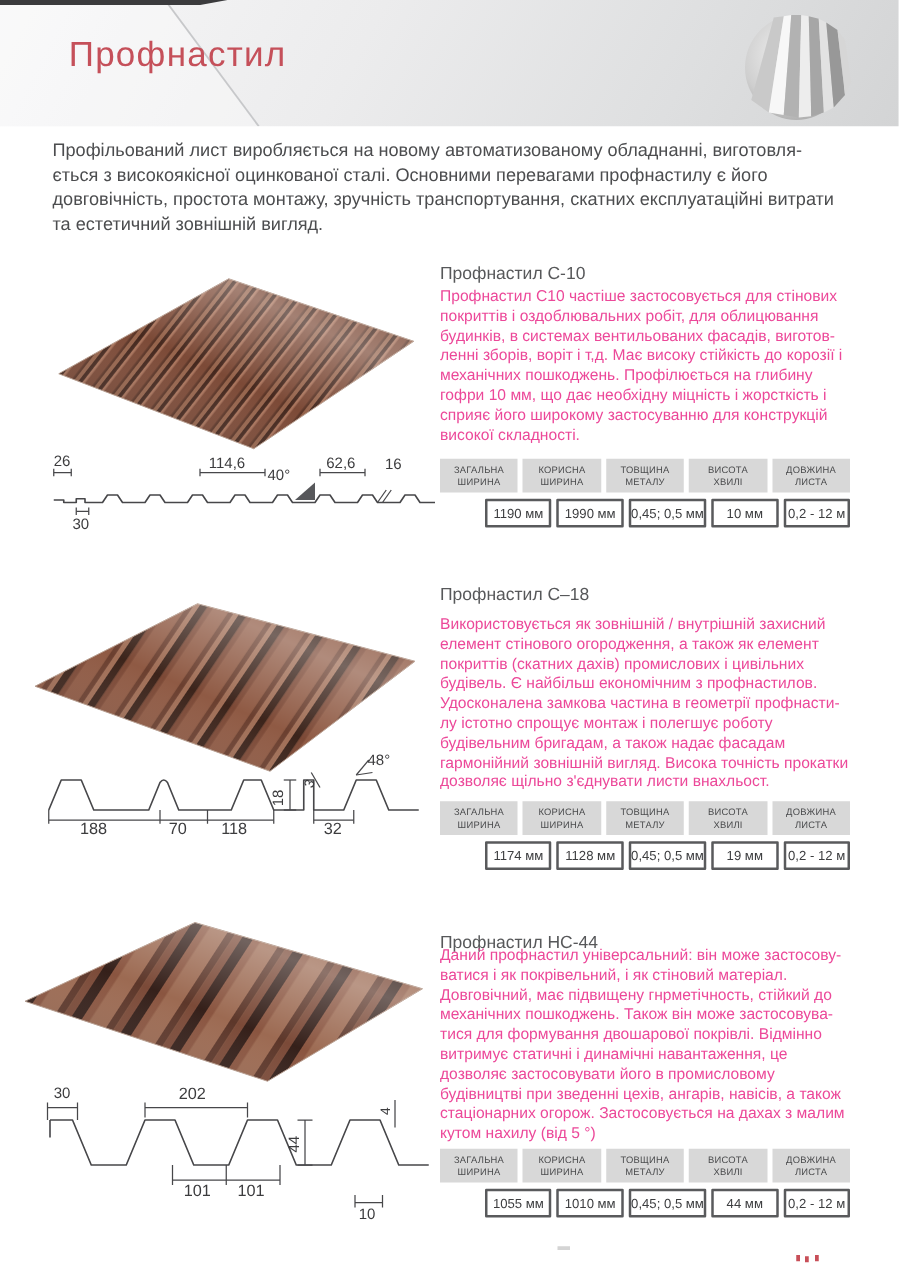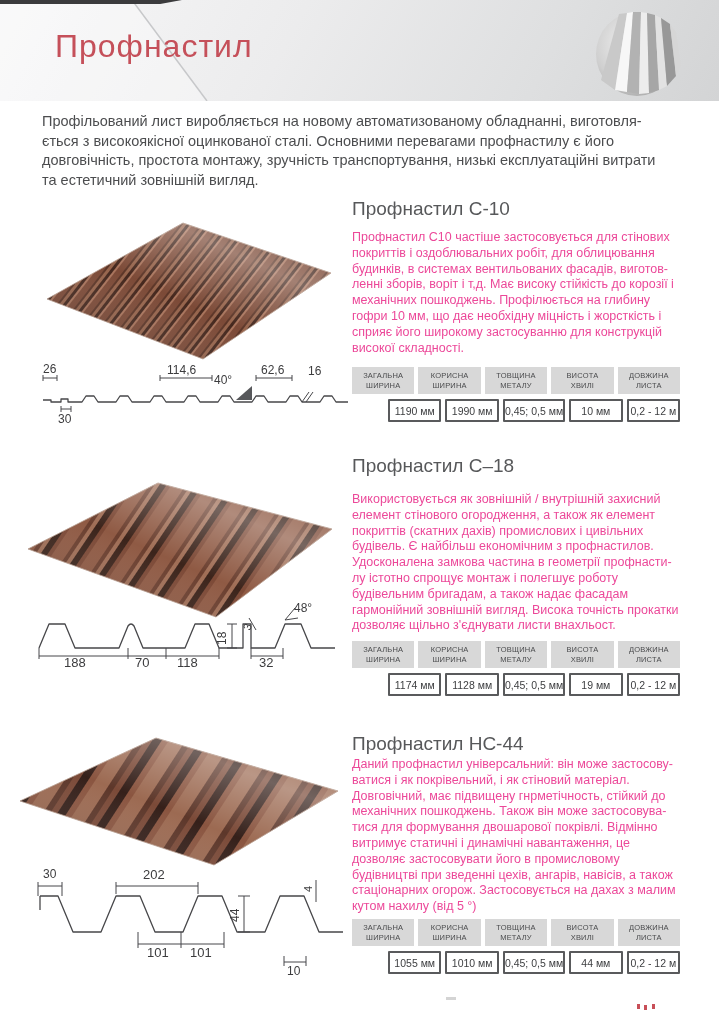--- a/index.html
+++ b/index.html
@@ -12,32 +12,32 @@
   
   .header{
     left:0;top:0;width:719px;height:101px;
     background:linear-gradient(118deg,#f7f7f8 0%,#ececed 40%,#dedfe0 75%,#d3d4d5 100%);
   }
   .top-strip{
     left:0;top:0;width:182px;height:4px;background:#3b3b3d;
     clip-path:polygon(0 0,100% 0,88% 100%,0 100%);
   }
   .page-title{
-    left:55px;top:28px;font-size:32px;font-weight:300;
+    left:55px;top:28px;font-size:28px;font-weight:300;
     color:#c5505a;letter-spacing:1px;
   }
 
   
   .intro{
     left:42px;top:112px;width:652px;
     font-size:14.5px;line-height:19.5px;color:#4c4d4f;white-space:pre-line;
   }
 
   
-  .sec-title{font-size:19px;font-weight:400;color:#57585a;}
+  .sec-title{font-size:14px;font-weight:400;color:#57585a;margin-top:12px;}
   .sec-desc{
     width:336px;font-size:12.5px;line-height:15.8px;color:#ec4899;white-space:pre-line;
   }
 
   
   .spec-table{width:328px;}
   .spec-row{display:flex;gap:4px;}
   .spec-h{
     flex:1;background:#d8d8d8;color:#4a4b4d;text-align:center;
     font-size:7.5px;line-height:9.5px;padding:4px 0;letter-spacing:0.2px;
@@ -84,21 +84,21 @@
     <polygon points="48,4 54,5 56,85 46,86" fill="#ededed"></polygon>
     <polygon points="54,5 62,7 66,82 56,85" fill="#a6a6a6"></polygon>
     <polygon points="62,7 68,10 74,78 66,82" fill="#e2e2e2"></polygon>
     <polygon points="68,10 77,16 83,68 74,78" fill="#989898"></polygon>
     <polygon points="77,16 83,24 88,58 83,68" fill="#d6d6d6"></polygon>
   </svg>
 </div>
 
 <div class="abs intro">Профільований лист виробляється на новому автоматизованому обладнанні, виготовля-
 ється з високоякісної оцинкованої сталі. Основними перевагами профнастилу є його
-довговічність, простота монтажу, зручність транспортування, низькі експлуатаційні витрати
+довговічність, простота монтажу, зручність транспортування, скатних експлуатаційні витрати
 та естетичний зовнішній вигляд.</div>
 
 <svg class="abs" style="left:33px;top:213px" width="312" height="150" viewBox="0 0 312 150">
   <defs>
     <pattern id="stp1" width="16" height="16" patternUnits="userSpaceOnUse" patternTransform="rotate(38)">
       <rect width="16" height="16" fill="#7c4a37"></rect>
       <rect x="0" width="3" height="16" fill="#45281e"></rect>
       <rect x="3" width="2" height="16" fill="#a8735b"></rect>
       <rect x="11" width="2" height="16" fill="#5c3628"></rect>
       <rect x="13" width="3" height="16" fill="#96644c"></rect>

